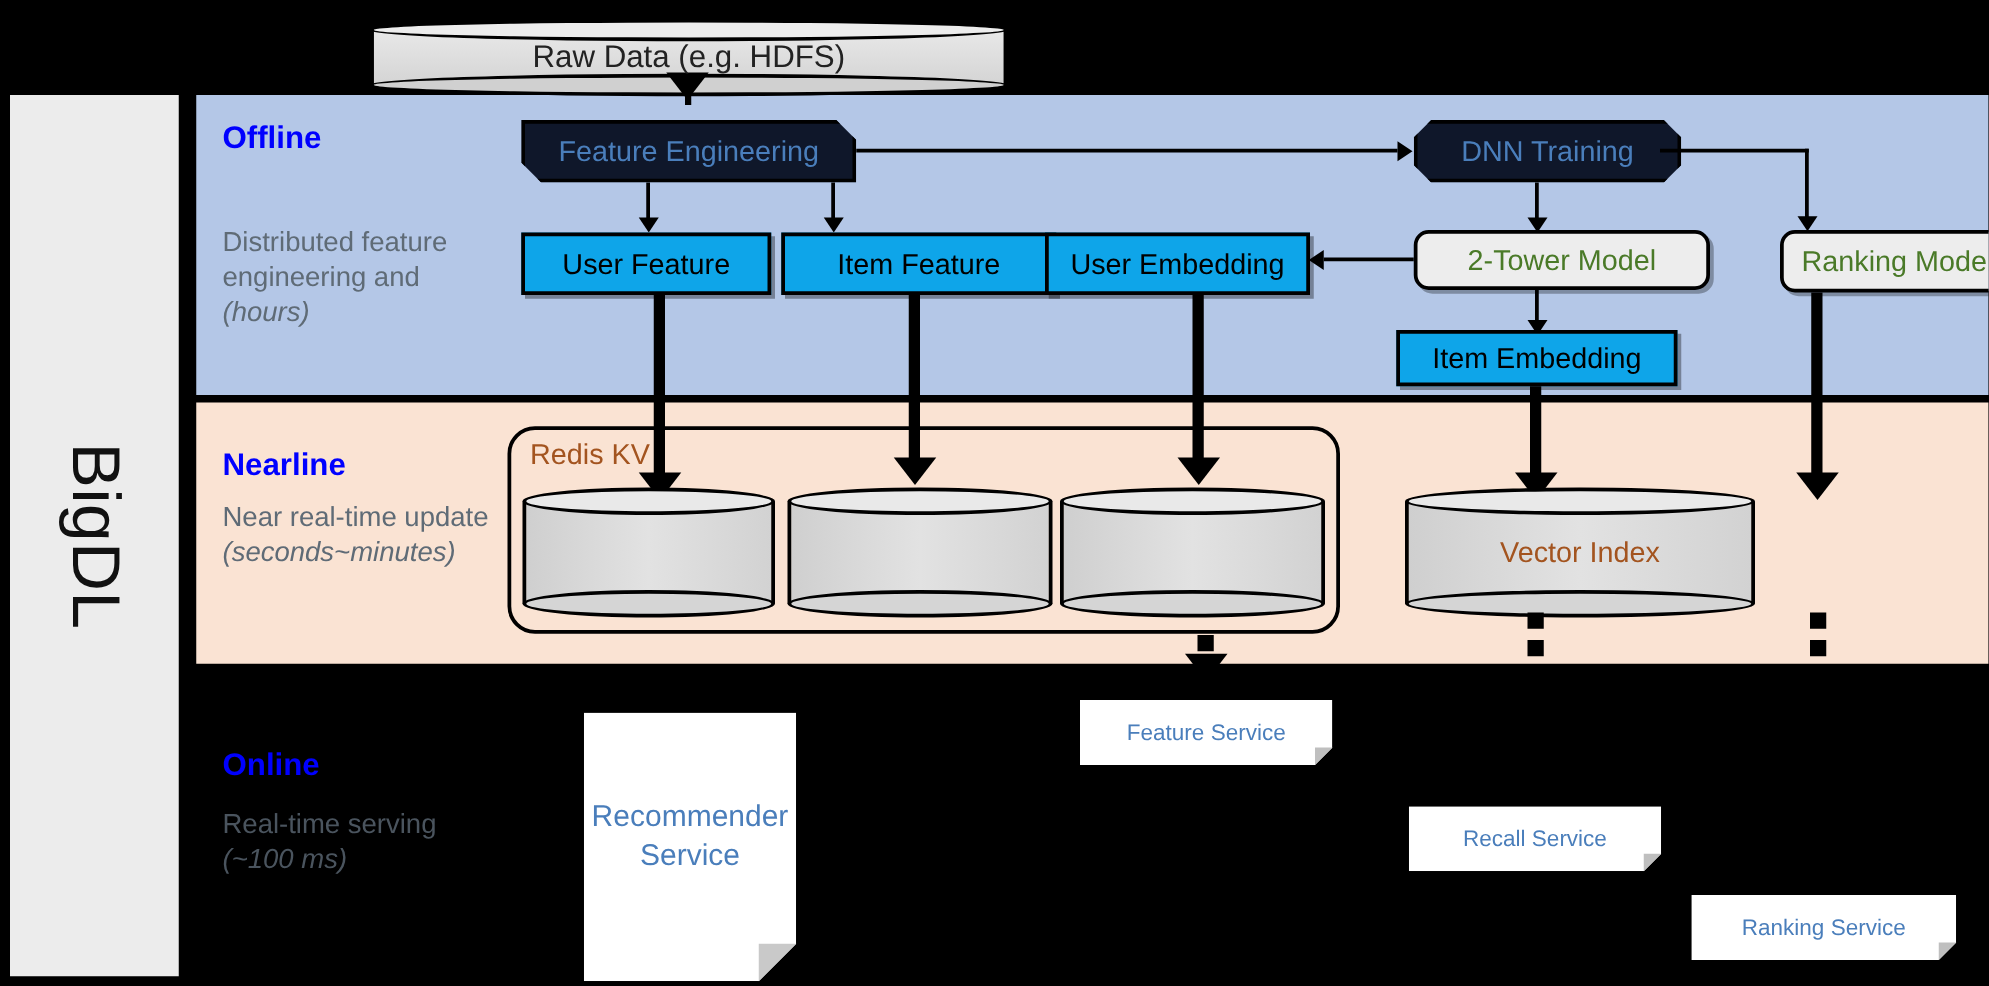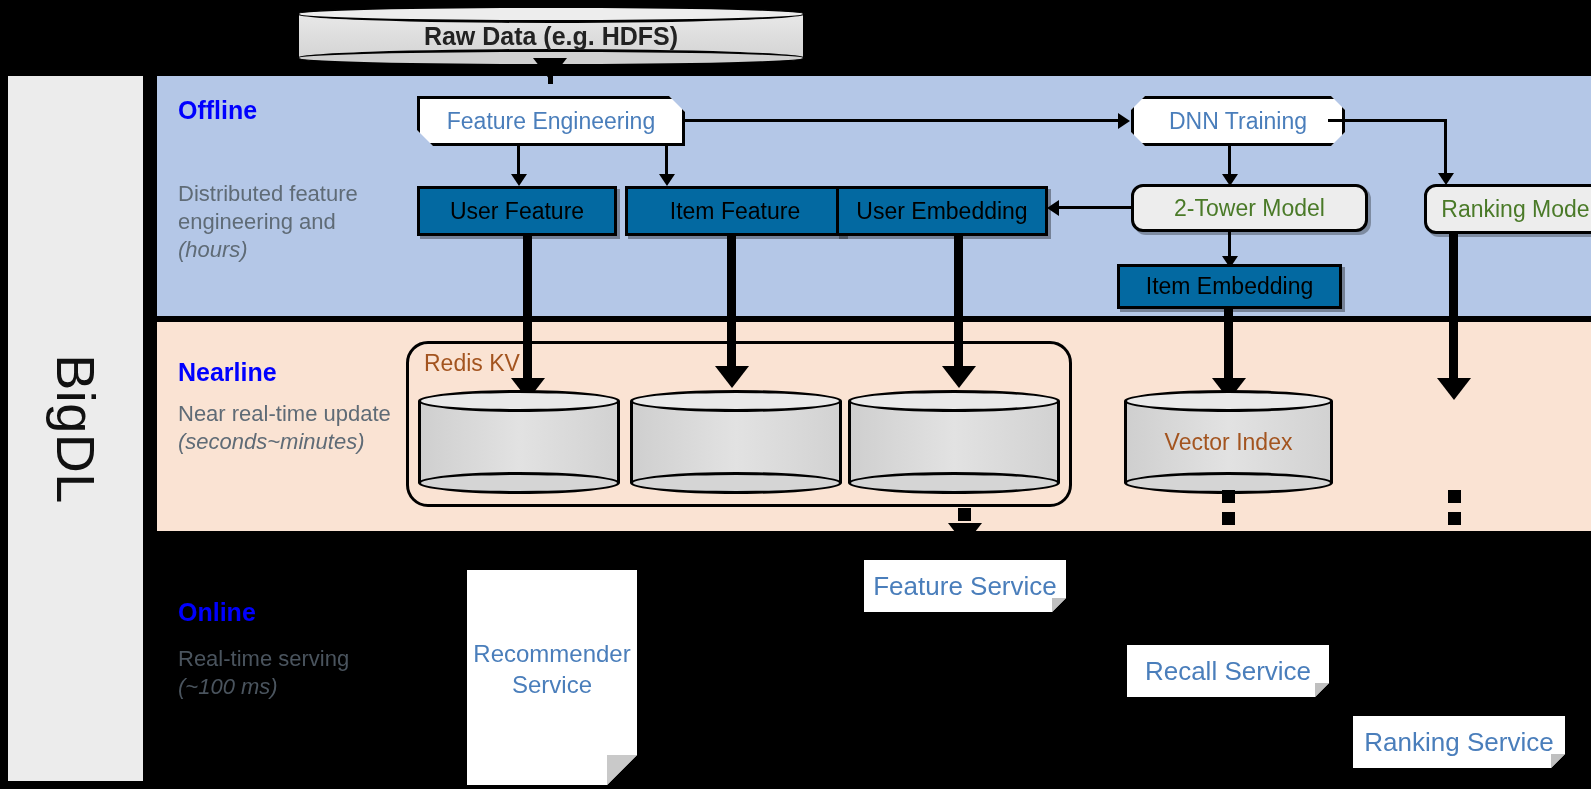--- a/index.html
+++ b/index.html
@@ -23,25 +23,25 @@
   
   .cap-title{position:absolute;color:#0000ff;font-weight:bold;font-size:25px;}
   .cap-sub{position:absolute;color:#5f6b76;font-size:22px;line-height:1.28;}
   .cap-sub i{font-style:italic;}
   .online .cap-sub{color:#4a545e;}
 
   
   .node{position:absolute;box-sizing:border-box;display:flex;align-items:center;justify-content:center;text-align:center;}
 
   
-  .grayrect{background:#0369a1;border:3px solid #000;color:#000;font-size:23px;
+  .grayrect{background:#0ea5e9;border:3px solid #000;color:#000;font-size:23px;
             box-shadow:3px 3px 0 rgba(0,0,0,.35);}
 
   
-  .notch{background:#ffffff;border:3px solid #000;color:#4a7ebb;font-size:23px;
+  .notch{background:#0f172a;border:3px solid #000;color:#4a7ebb;font-size:23px;
          box-shadow:3px 3px 0 rgba(0,0,0,.3);}
   .notch.fe{clip-path:polygon(0 0, calc(100% - 16px) 0, 100% 16px, 100% 100%, 16px 100%, 0 calc(100% - 16px));}
   .notch.dnn{clip-path:polygon(14px 0, calc(100% - 14px) 0, 100% 14px, 100% calc(100% - 14px),
                                calc(100% - 14px) 100%, 14px 100%, 0 calc(100% - 14px), 0 14px);}
 
   
   .roundbox{background:#ededed;border:3px solid #000;border-radius:12px;color:#4a7a28;font-size:23px;
             box-shadow:3px 3px 0 rgba(0,0,0,.3);}
 
   
@@ -50,38 +50,38 @@
              background:linear-gradient(90deg,#cfcfcf 0%,#e2e2e2 50%,#d2d2d2 100%);
              border-left:3px solid #000;border-right:3px solid #000;}
   .cyl .top{position:absolute;left:0;right:0;top:0;height:22px;border-radius:50%;
             background:#e9e9e9;border:3px solid #000;box-sizing:border-box;}
   .cyl .bottom{position:absolute;left:0;right:0;bottom:0;height:22px;border-radius:50%;
             background:#d5d5d5;border:3px solid #000;box-sizing:border-box;}
   .cyl .cyl-label{position:absolute;left:0;right:0;top:50%;transform:translateY(-50%);
             text-align:center;font-size:23px;color:#a3541f;z-index:3;}
 
   
-  #rawdata{position:absolute;left:296px;top:5px;width:510px;height:62px;font-weight:bold;}
+  #rawdata{position:absolute;left:296px;top:15px;width:510px;height:62px;}
   #rawdata .body{position:absolute;left:0;right:0;top:9px;bottom:9px;
      background:linear-gradient(180deg,#e8e8e8,#d4d4d4);
      border-left:3px solid #000;border-right:3px solid #000;}
   #rawdata .top{position:absolute;left:0;right:0;top:0;height:18px;border-radius:50%;
      background:#ededed;border:3px solid #000;box-sizing:border-box;}
   #rawdata .bottom{position:absolute;left:0;right:0;bottom:0;height:18px;border-radius:50%;
      background:#d0d0d0;border:3px solid #000;box-sizing:border-box;}
   #rawdata .cyl-label{position:absolute;left:0;right:0;top:50%;transform:translateY(-50%);
      text-align:center;font-size:25px;color:#222;z-index:3;}
 
   
   #redis-group{position:absolute;left:406px;top:341px;width:666px;height:166px;
      border:3px solid #000;border-radius:22px;box-sizing:border-box;}
   #redis-label{position:absolute;left:424px;top:350px;font-size:23px;color:#a3541f;text-align:right;}
 
   
-  .card{position:absolute;background:#fff;color:#4a7ebb;font-size:26px;
+  .card{position:absolute;background:#fff;color:#4a7ebb;font-size:18px;
         display:flex;align-items:center;justify-content:center;text-align:left;
         clip-path:polygon(0 0,100% 0,100% calc(100% - 14px),calc(100% - 14px) 100%,0 100%);}
   .fold{position:absolute;width:0;height:0;
         border-left:14px solid #bfbfbf;border-bottom:14px solid transparent;}
 
   
   #recommender{position:absolute;left:467px;top:570px;width:170px;height:215px;background:#fff;
         clip-path:polygon(0 0,100% 0,100% calc(100% - 30px),calc(100% - 30px) 100%,0 100%);}
   #recommender .txt{position:absolute;left:0;right:0;top:46%;transform:translateY(-50%);
         text-align:center;color:#4a7ebb;font-size:24px;line-height:1.3;padding:0 6px;box-sizing:border-box;}
@@ -217,21 +217,21 @@
     <div class="cyl-label"></div>
   </div>
 
   <div class="cyl" style="left:848px;top:390px;width:212px;height:104px;">
     <div class="body"></div>
     <div class="top"></div>
     <div class="bottom"></div>
     <div class="cyl-label"></div>
   </div>
 
-  <div class="cyl" style="left:1124px;top:390px;width:209px;height:104px;">
+  <div class="cyl" style="left:1124px;top:390px;width:248px;height:104px;padding-left:32px;">
     <div class="body"></div>
     <div class="top"></div>
     <div class="bottom"></div>
     <div class="cyl-label">Vector Index</div>
   </div>
 
 
   <div class="dot" style="left:958px;top:508px;"></div>
   <div class="fat-arrow-d" style="left:948px;top:523px;"></div>
 

